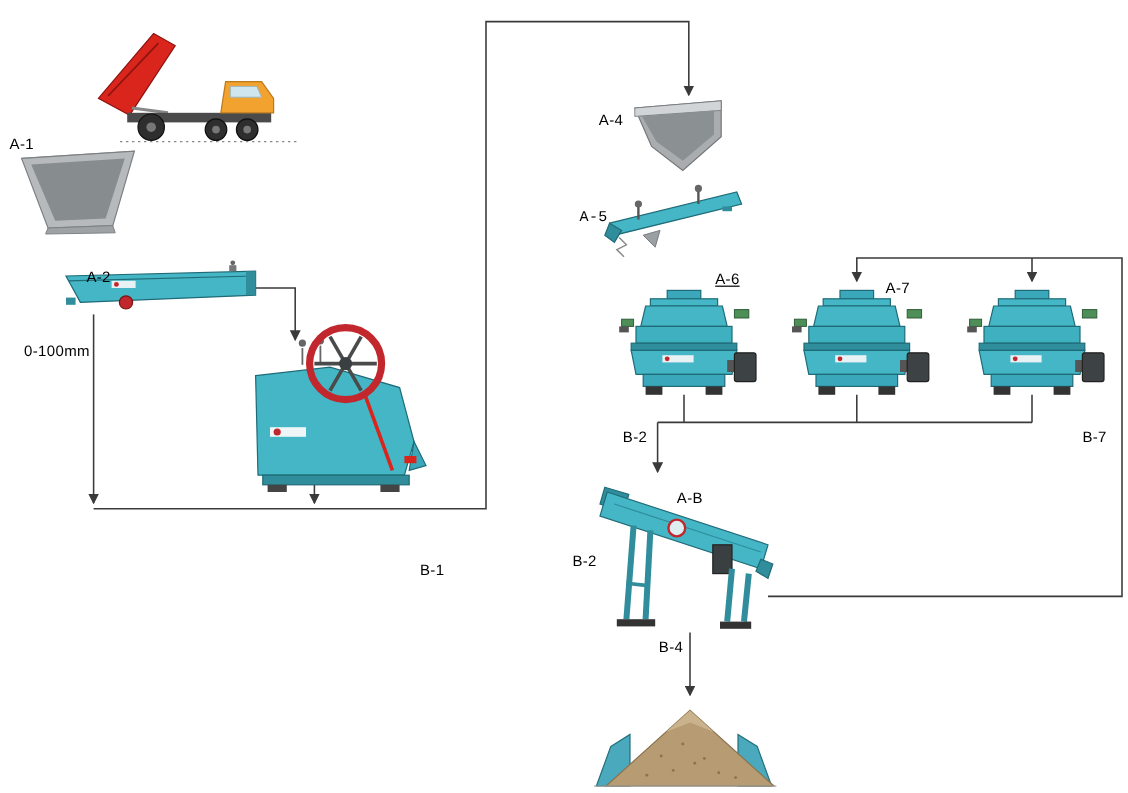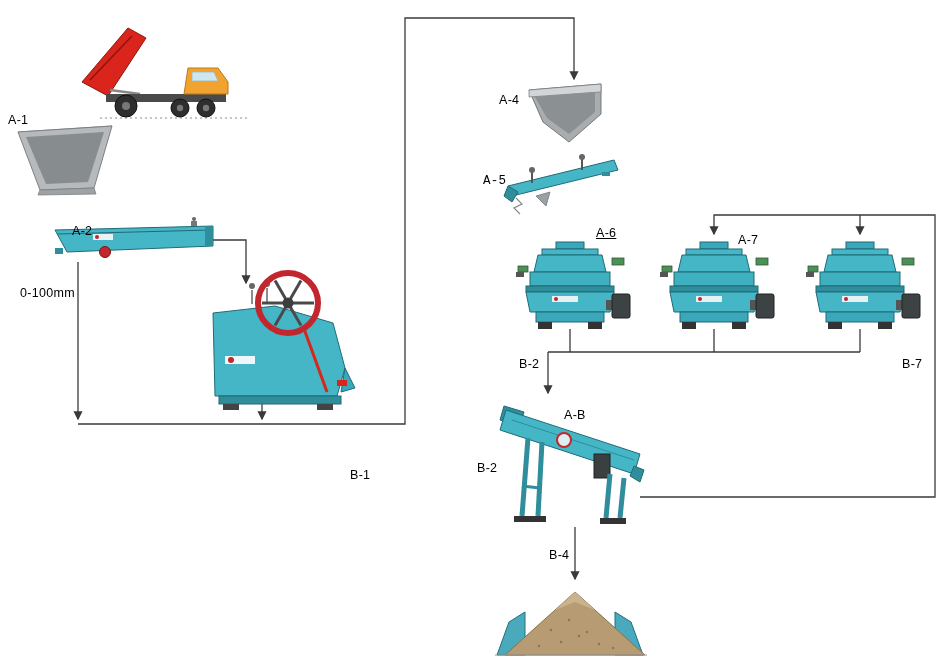--- a/index.html
+++ b/index.html
@@ -184,15 +184,15 @@
   <span class="lbl" style="left:20px;  top:286px;">0-100mm</span>
   <span class="lbl" style="left:350px; top:428px;margin-top:40px;">B-1</span>
   <span class="lbl" style="left:499px; top:93px;">A-4</span>
   <span class="lbl" style="left:483px; top:174px;font-family:Liberation Mono, monospace;">A-5</span>
   <span class="lbl" style="left:596px; top:226px;text-decoration:underline;">A-6</span>
   <span class="lbl" style="left:738px; top:233px;">A-7</span>
   <span class="lbl" style="left:519px; top:357px;">B-2</span>
   <span class="lbl" style="left:902px; top:357px;">B-7</span>
   <span class="lbl" style="left:564px; top:408px;">A-B</span>
   <span class="lbl" style="left:477px; top:461px;">B-2</span>
-  <span class="lbl" style="left:549px; top:548px;">B-4</span>
+  <span class="lbl" style="left:549px; top:532px;">B-4</span>
 
 </div>
 
 </body></html>

